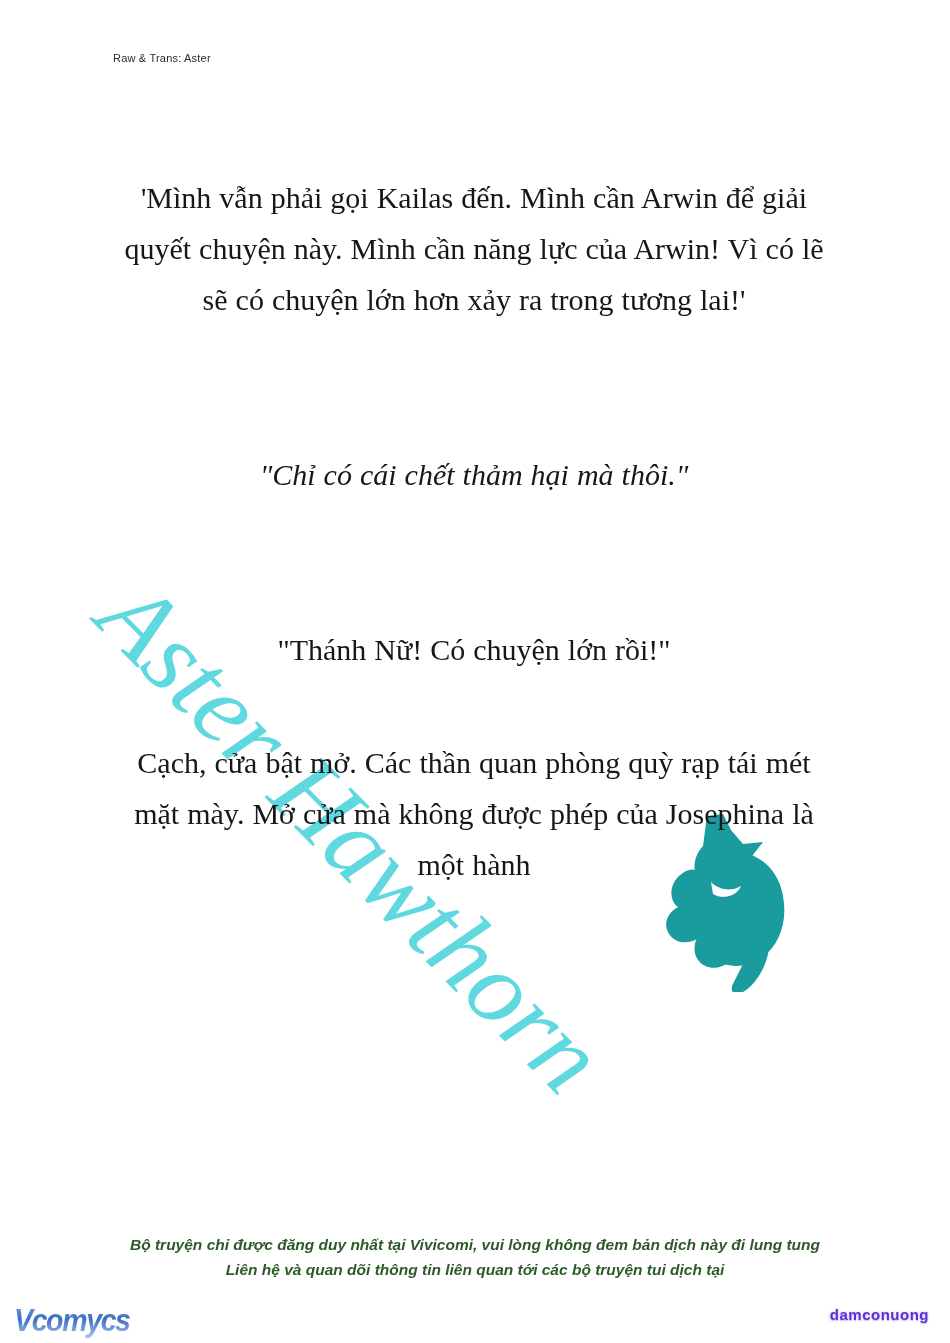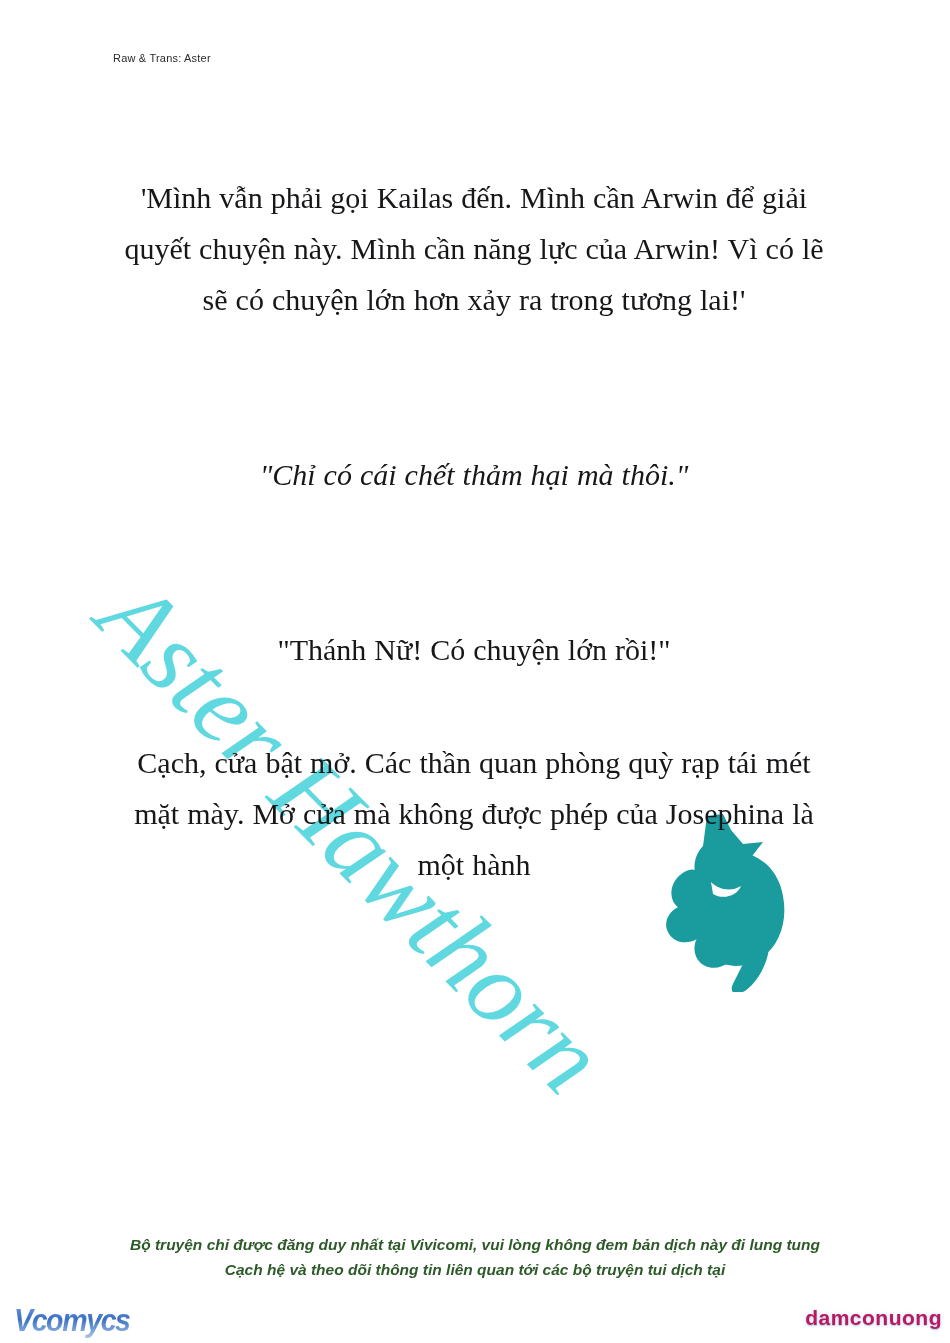--- a/index.html
+++ b/index.html
@@ -129,27 +129,27 @@
     background: linear-gradient(180deg, #7fa8e8 0%, #3a6fc4 45%, #bcd2f0 100%);
     -webkit-background-clip: text;
     background-clip: text;
     color: transparent;
     transform: scaleX(0.92);
     transform-origin: left center;
     display: inline-block;
   }
   .site-tag {
     position: absolute;
-    right: 8px;
+    right: 21px;
     top: 11px;
     font-family: "Liberation Sans", "DejaVu Sans", sans-serif;
     font-weight: bold;
-    font-size: 21px;
+    font-size: 15px;
     letter-spacing: 0.5px;
-    color: #be185d;
+    color: #6d28d9;
     text-shadow:
       0 0 2px #c3d6ef,
       0 0 5px #d8e6f8,
       0 1px 1px #aac4e4;
   }
 </style>
 </head>
 <body>
 
 <div class="page">
@@ -195,21 +195,21 @@
     <p class="para italic">"Chỉ có cái chết thảm hại mà thôi."</p>
     <div class="gap-lg"></div>
     <div class="gap-lg"></div>
     <p class="para">"Thánh Nữ! Có chuyện lớn rồi!"</p>
     <div class="gap-lg"></div>
     <p class="para">Cạch, cửa bật mở. Các thần quan phòng quỳ rạp tái mét mặt mày. Mở cửa mà không được phép của Josephina là một hành</p>
   </div>
 
   <div class="footer">
     <div>Bộ truyện chỉ được đăng duy nhất tại Vivicomi, vui lòng không đem bản dịch này đi lung tung</div>
-    <div>Cạch hệ và theo dõi thông tin liên quan tới các bộ truyện tui dịch tại</div>
+    <div>Liên hệ và quan dõi thông tin liên quan tới các bộ truyện tui dịch tại</div>
   </div>
 
   <div class="bottombar">
     <div class="brand-logo">
       <span class="wordmark">Vcomycs</span>
     </div>
     <div class="site-tag">damconuong</div>
   </div>
 
 </div>

